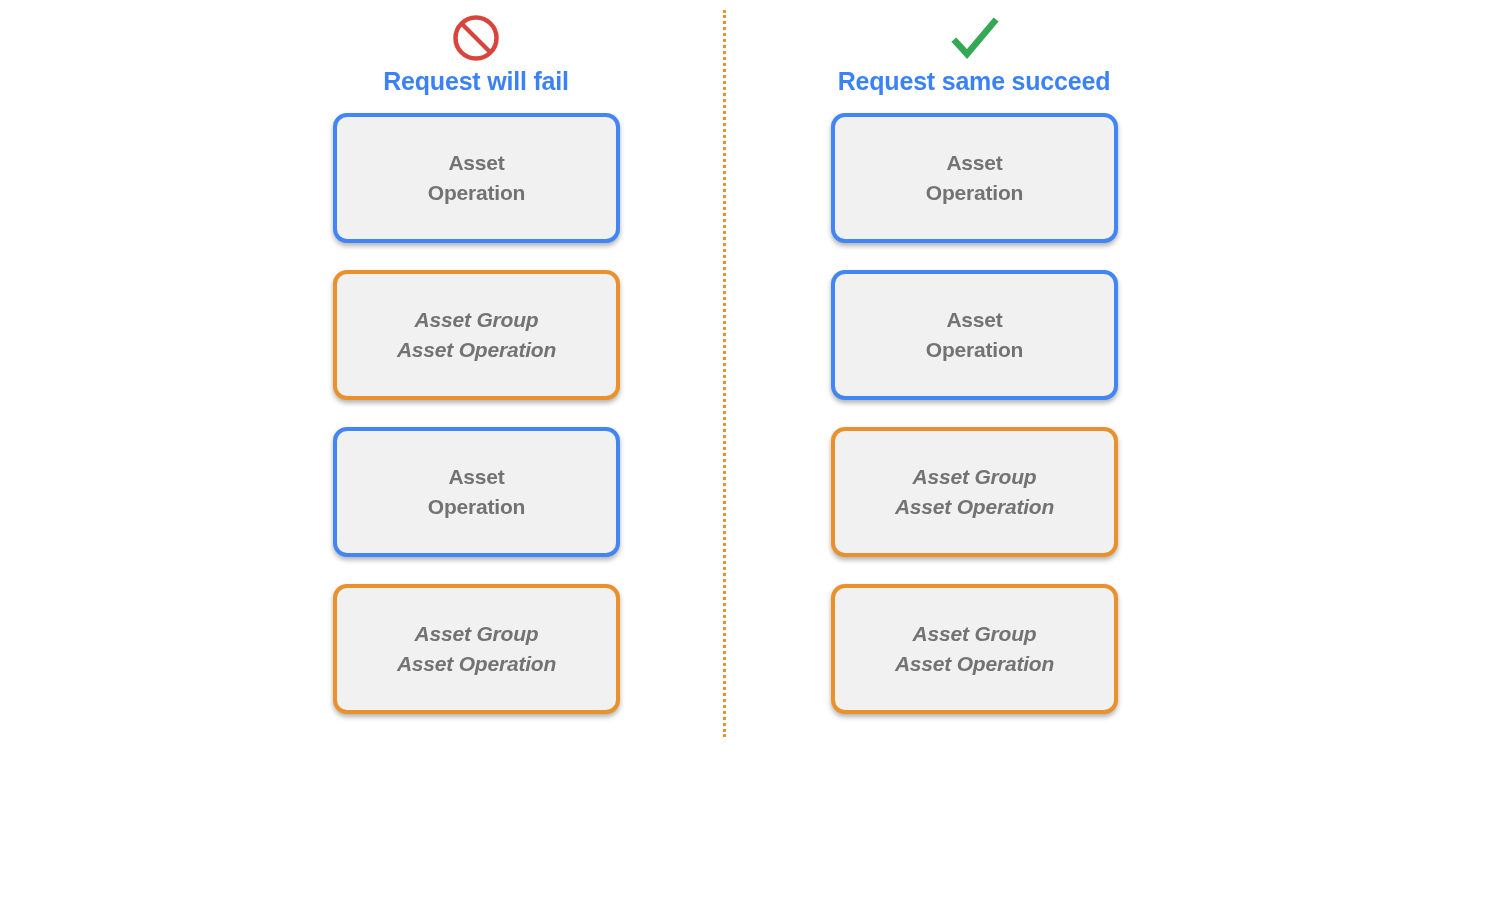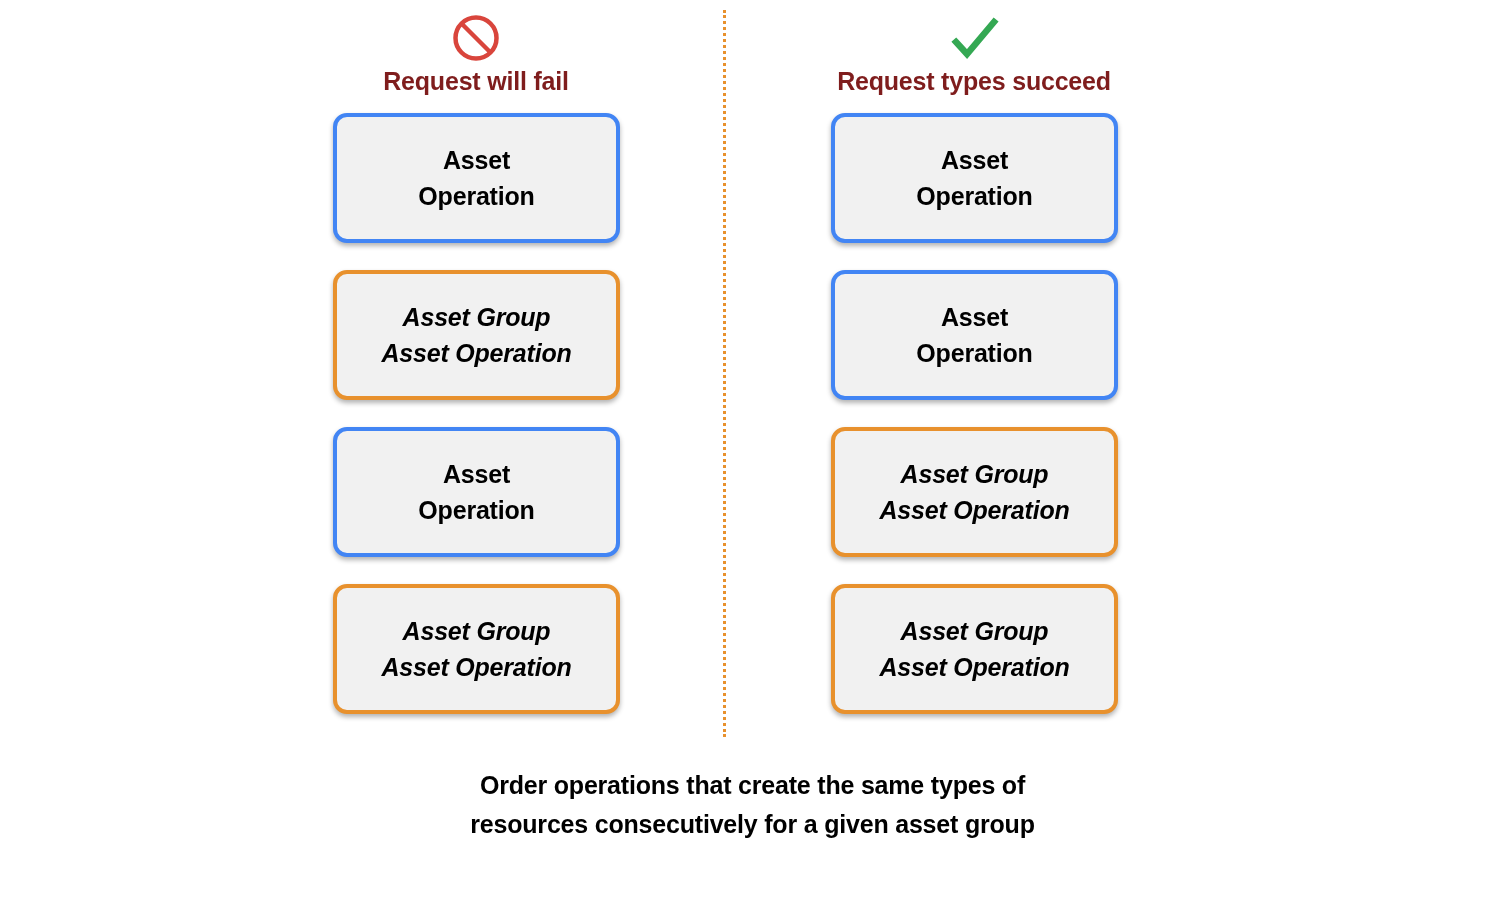--- a/index.html
+++ b/index.html
@@ -50,21 +50,21 @@
     top: 12px;
   }
   .status-icon {
     height: 52px;
     display: block;
     margin: 0 auto;
   }
   .col-header-label {
     font-size: 25px;
     font-weight: bold;
-    color: #7f1d1d;
+    color: #3b82f6;
     letter-spacing: -0.2px;
     margin-top: 3px;
     white-space: nowrap;
   }
 
   
   .card-stack {
     position: absolute;
     top: 113px;
     left: 7px;
@@ -80,24 +80,24 @@
     background: #F1F1F1;
     box-shadow: 0 3px 5px rgba(0,0,0,0.30);
     display: flex;
     align-items: center;
     justify-content: center;
     text-align: center;
   }
   .card.orange { border-color: #E8912D; font-style: italic; }
 
   .card-label {
-    font-size: 25px;
+    font-size: 21px;
     line-height: 1.45;
     font-weight: bold;
-    color: #000000;
+    color: #737373;
     letter-spacing: -0.2px;
     white-space: pre-line;
   }
 
   
   .caption {
     position: absolute;
     left: 0;
     top: 766px;
     width: 1505px;
@@ -146,21 +146,21 @@
       </div>
     </div>
   </div>
 
   <div class="column column-succeed">
 
     <div class="col-header">
       <svg class="status-icon" width="80" height="52" viewBox="0 0 80 52">
         <polyline points="22,30 33,42 60,10" fill="none" stroke="#34A853" stroke-width="6.5" stroke-linecap="square" stroke-linejoin="miter"></polyline>
       </svg>
-      <div class="col-header-label">Request types succeed</div>
+      <div class="col-header-label">Request same succeed</div>
     </div>
 
     <div class="card-stack">
       <div class="card">
         <span class="card-label">Asset
 Operation</span>
       </div>
       <div class="card">
         <span class="card-label">Asset
 Operation</span>
@@ -169,16 +169,14 @@
         <span class="card-label">Asset Group
 Asset Operation</span>
       </div>
       <div class="card orange">
         <span class="card-label">Asset Group
 Asset Operation</span>
       </div>
     </div>
   </div>
 
-  <div class="caption">Order operations that create the same types of
-resources consecutively for a given asset group</div>
 
 </div>
 
 </body></html>

